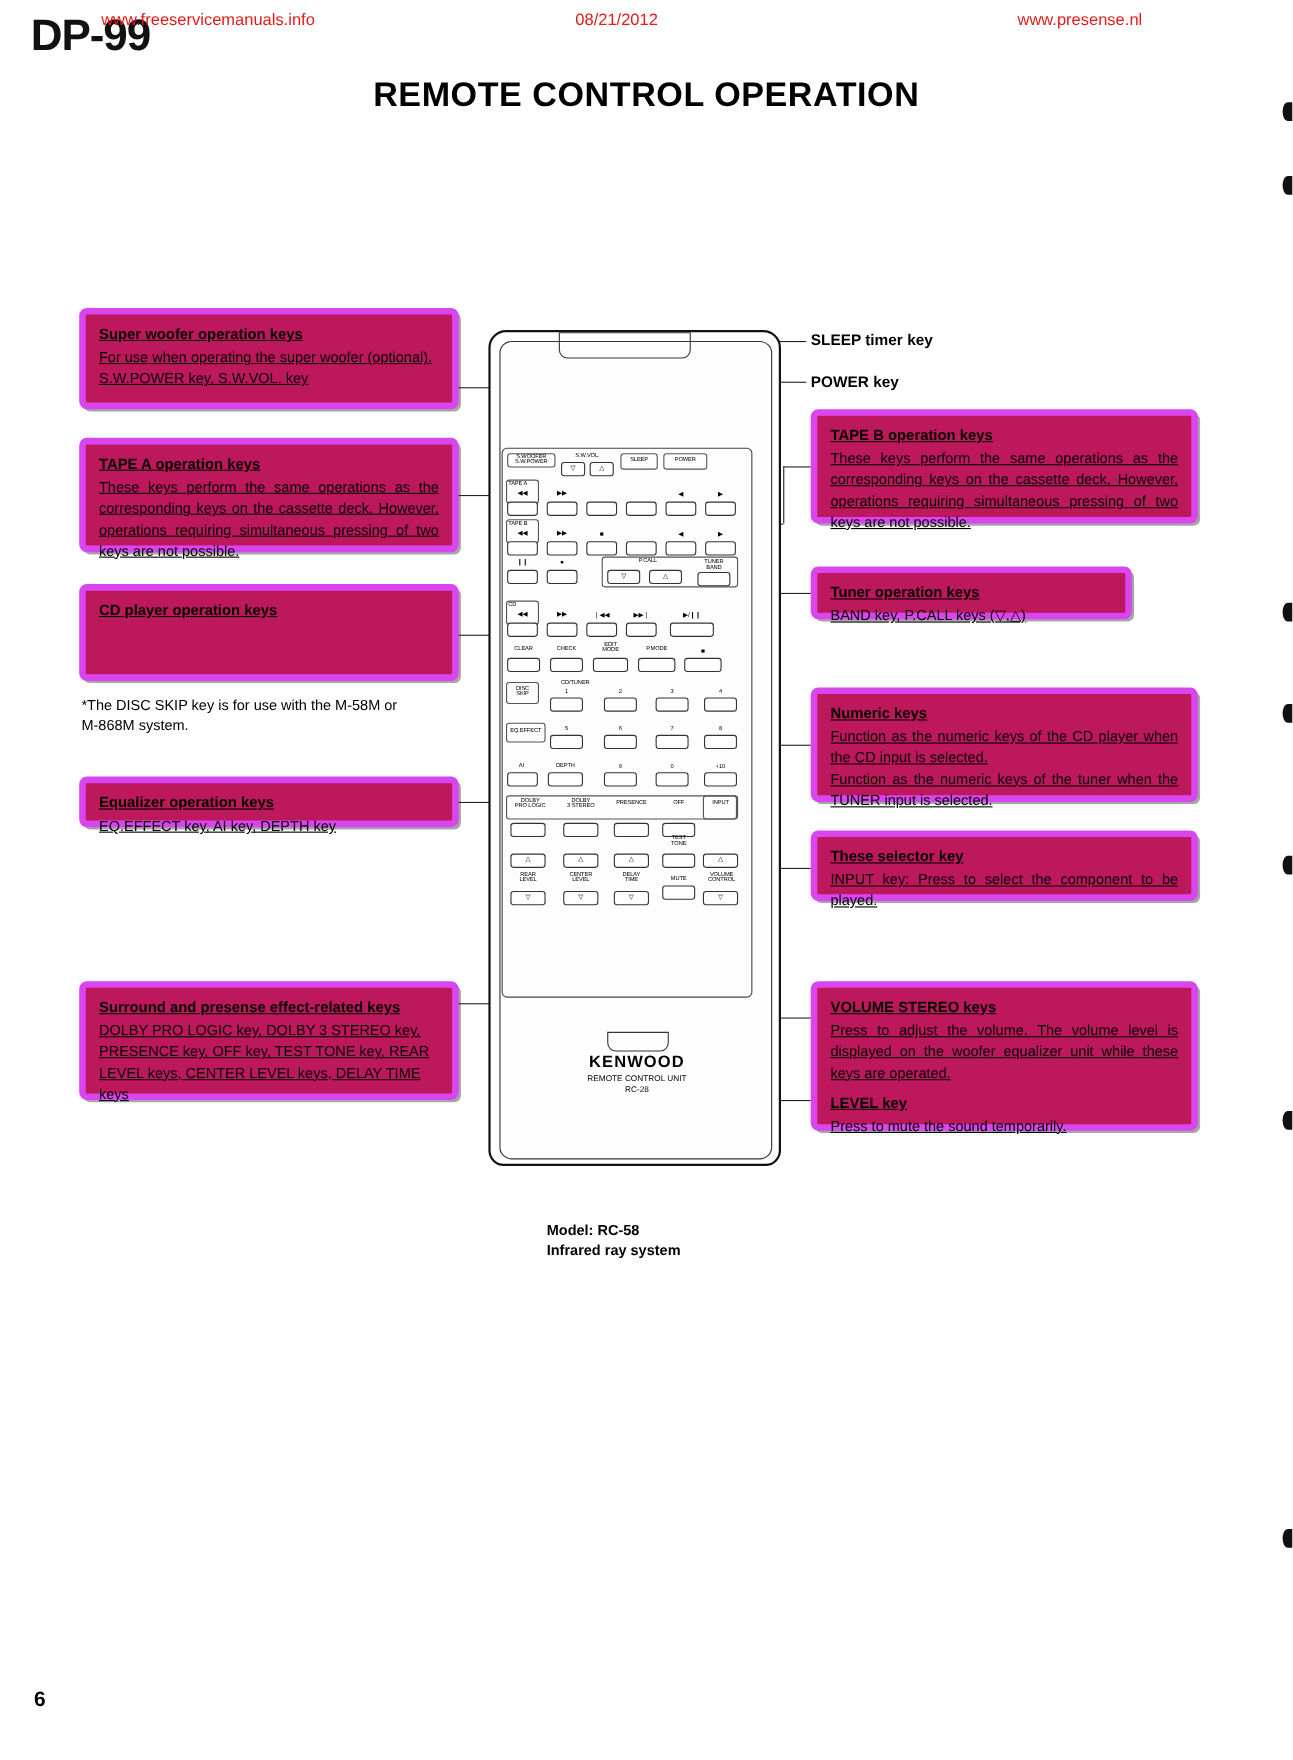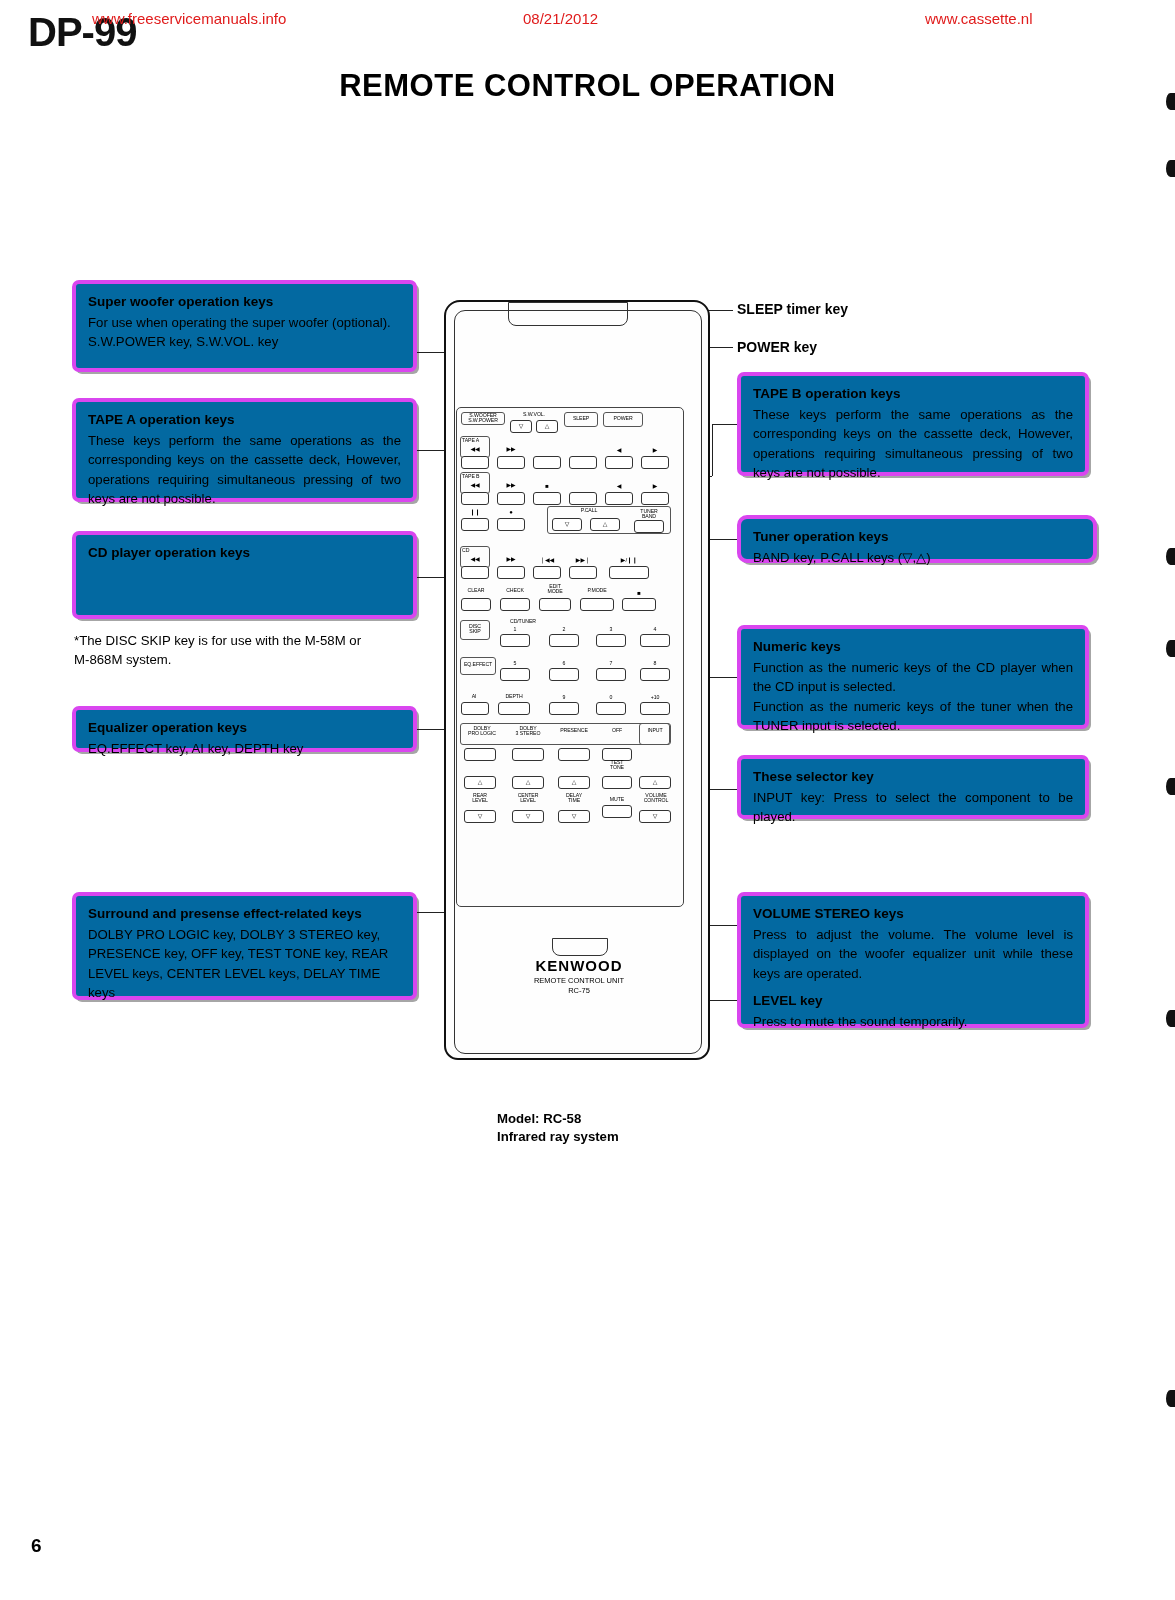--- a/index.html
+++ b/index.html
@@ -65,26 +65,27 @@
     right: 0px;
     width: 9px;
     height: 17px;
     background: #111;
     border-radius: 50% 0 0 50%;
   }
 
   
   .callout {
     position: absolute;
-    border: 4px solid #d946ef;
+    border: 6px solid #d946ef;
     border-radius: 7px;
-    background: #0369a1;
+    background: #be185d;
     box-sizing: border-box;
     padding: 9px 12px 10px 12px;
     box-shadow: 3px 3px 0 -1px rgba(0,0,0,0.35);
+    text-decoration: underline;
   }
   .callout .hd {
     font-size: 13.5px;
     font-weight: bold;
     margin-bottom: 2px;
     line-height: 1.35;
   }
   .callout .bd {
     font-size: 13.2px;
     line-height: 1.45;
@@ -226,21 +227,21 @@
     font-weight: bold;
     line-height: 1.35;
   }
 </style>
 </head>
 <body>
 
 <div id="model-code">DP-99</div>
 <div class="wm" id="wm-left">www.freeservicemanuals.info</div>
 <div class="wm" id="wm-mid">08/21/2012</div>
-<div class="wm" id="wm-right">www.cassette.nl</div>
+<div class="wm" id="wm-right">www.presense.nl</div>
 <div id="page-title">REMOTE CONTROL OPERATION</div>
 <div id="page-number">6</div>
 
 <div class="edge-mark" style="top:93px"></div>
 <div class="edge-mark" style="top:160px"></div>
 <div class="edge-mark" style="top:548px"></div>
 <div class="edge-mark" style="top:640px"></div>
 <div class="edge-mark" style="top:778px"></div>
 <div class="edge-mark" style="top:1010px"></div>
 <div class="edge-mark" style="top:1390px"></div>
@@ -274,21 +275,21 @@
 </div>
 
 <div class="lbl" style="left:737px; top:301px;">SLEEP timer key</div>
 <div class="lbl" style="left:737px; top:339px;">POWER key</div>
 
 <div class="callout" style="left:737px; top:372px; width:352px; height:104px;">
   <div class="hd">TAPE B operation keys</div>
   <div class="bd">These keys perform the same operations as the corresponding keys on the cassette deck, However, operations requiring simultaneous pressing of two keys are not possible.</div>
 </div>
 
-<div class="callout" style="left:737px; top:515px; width:360px; height:48px;border-radius:10px;">
+<div class="callout" style="left:737px; top:515px; width:292px; height:48px;">
   <div class="hd">Tuner operation keys</div>
   <div class="bd nojust">BAND key, P.CALL keys (▽,△)</div>
 </div>
 
 <div class="callout" style="left:737px; top:625px; width:352px; height:104px;">
   <div class="hd">Numeric keys</div>
   <div class="bd" style="white-space:pre-line;">Function as the numeric keys of the CD player when the CD input is selected.
 Function as the numeric keys of the tuner when the TUNER input is selected.</div>
 </div>
 
@@ -501,18 +502,18 @@
     <div class="key" style="left:101px; top:402px; width:32px;"></div>
     <div class="kglyph" style="left:101px; top:402px; width:32px;">▽</div>
     <div class="key" style="left:182px; top:402px; width:32px;"></div>
     <div class="kglyph" style="left:182px; top:402px; width:32px;">▽</div>
   </div>
 
   <div id="tab"></div>
   <div id="brandwrap">
     <div id="brand">KENWOOD</div>
     <div id="brandsub" style="white-space:pre-line;">REMOTE CONTROL UNIT
-RC-75</div>
+RC-28</div>
   </div>
 </div>
 
 <div id="model-caption" style="white-space:pre-line;">Model: RC-58
 Infrared ray system</div>
 
 </body></html>

